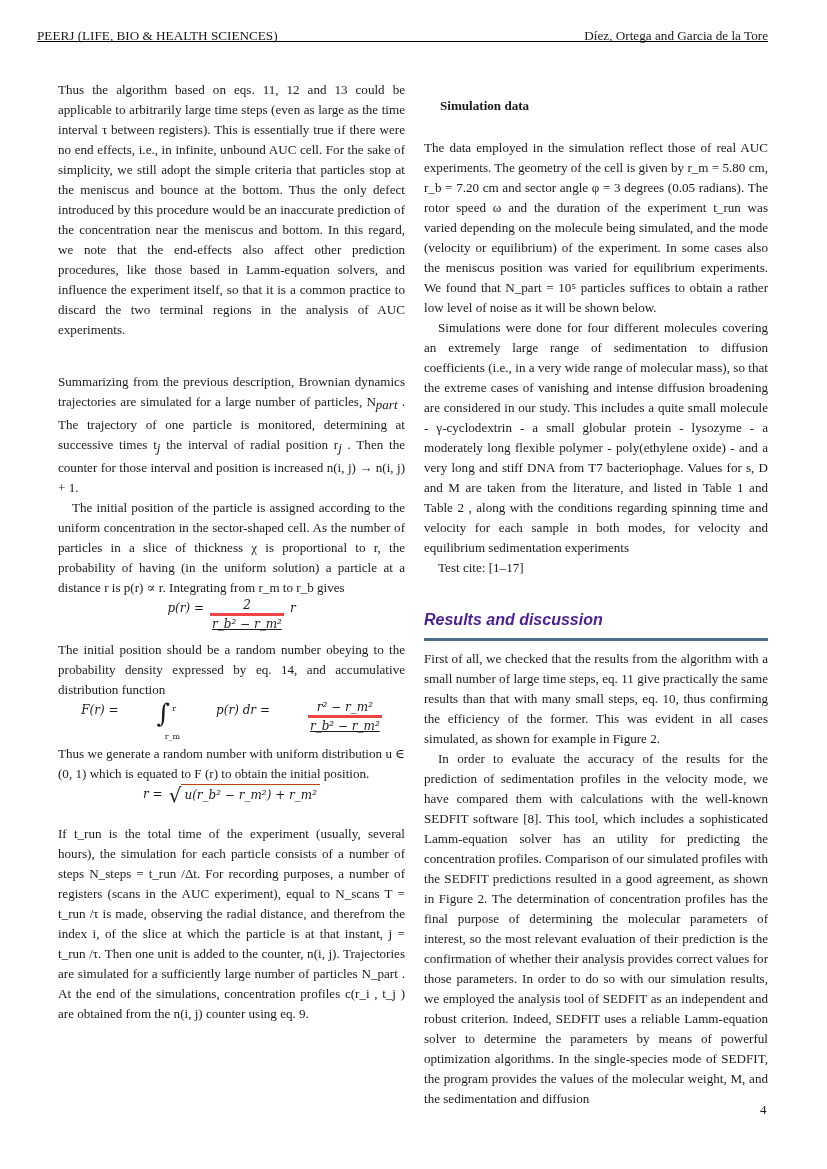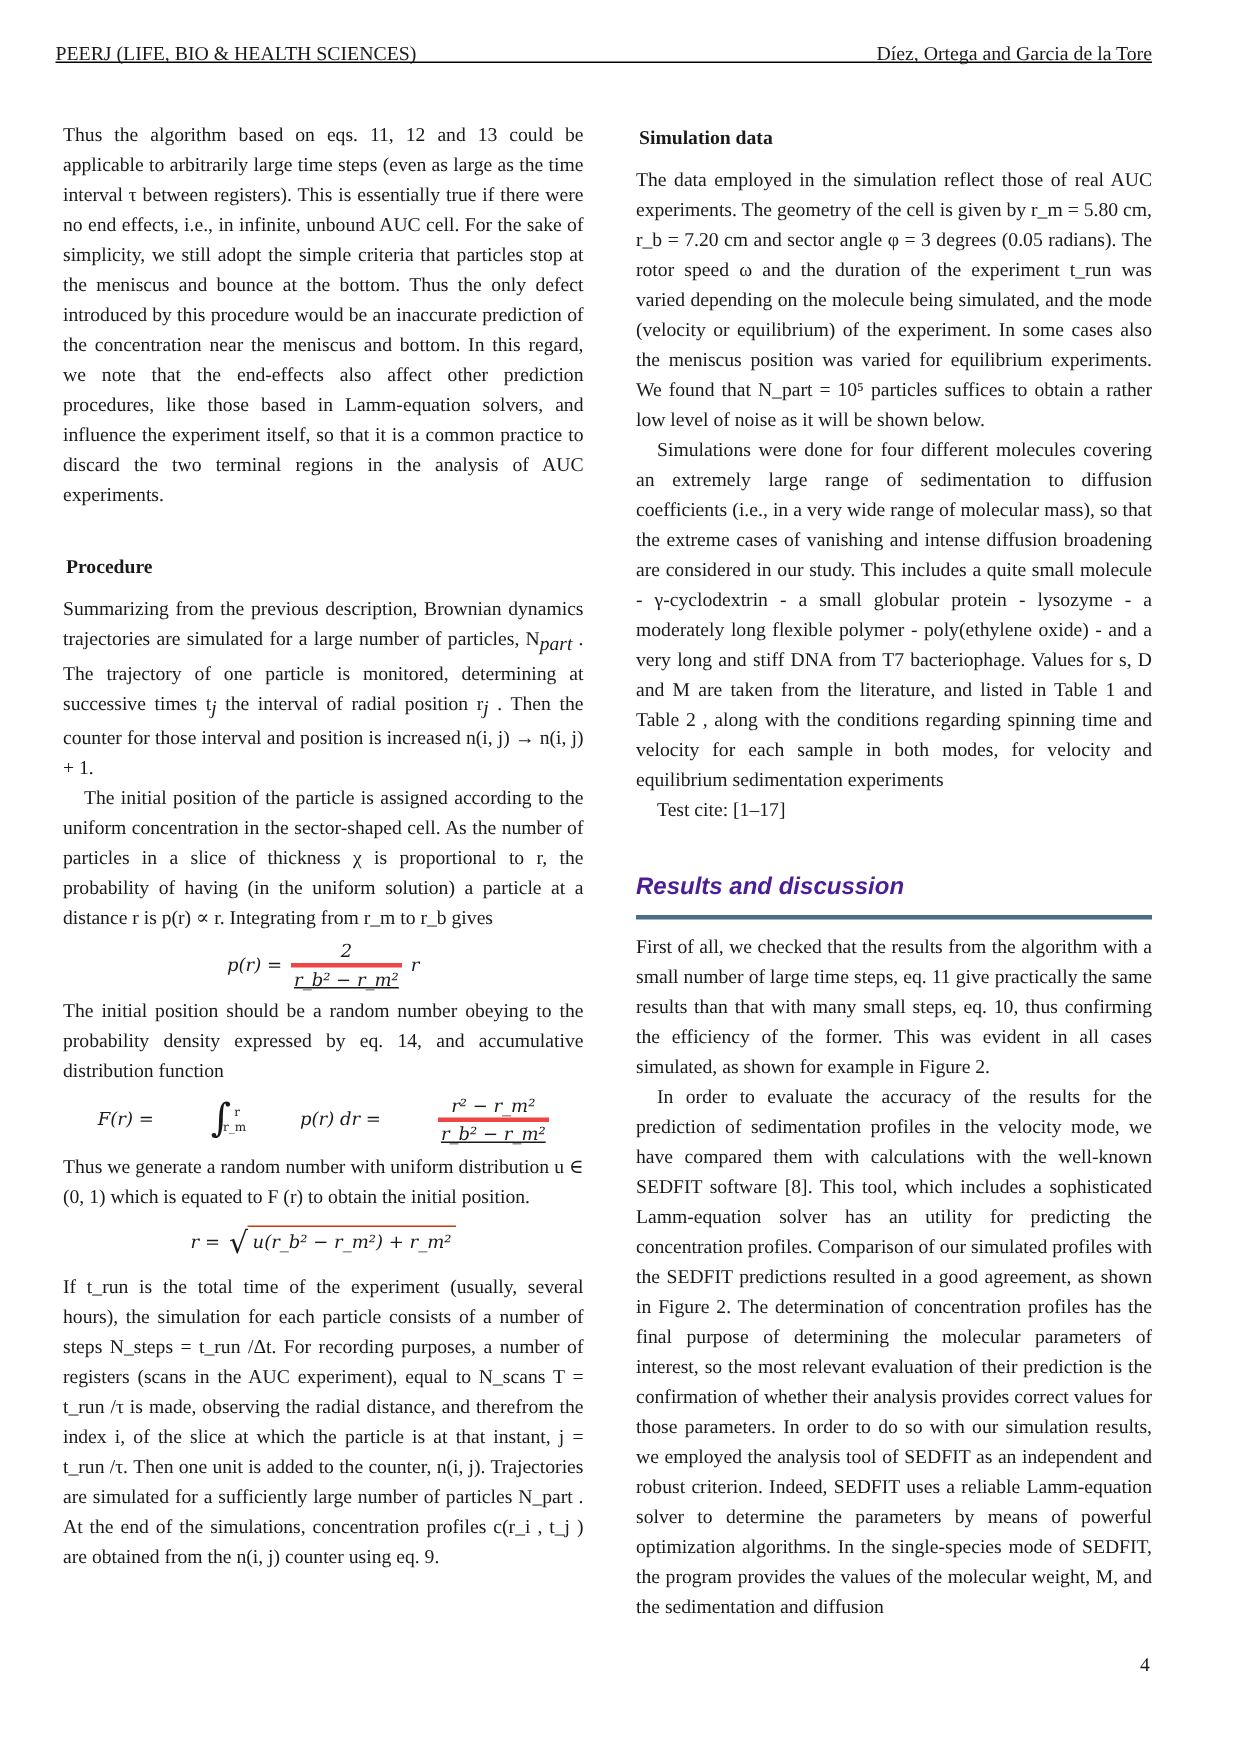--- a/index.html
+++ b/index.html
@@ -7,31 +7,31 @@
     width: 827px; height: 1169px; position: relative; overflow: hidden;
     font-family: "Liberation Serif", "DejaVu Serif", serif; color: #1a1a1a;
   }
   .header-rule { position: absolute; left: 37px; top: 41px; width: 731px; height: 1px; background: #000; }
   .running-head {
     position: absolute; left: 37px; top: 28px; width: 731px;
     display: flex; justify-content: space-between;
     font-size: 13.2px; line-height: 16px;
   }
   .col { position: absolute; top: 80px; font-size: 13.1px; line-height: 20px; text-align: justify; hyphens: manual; }
-  .col-left { left: 42px; width: 347px; }
+  .col-left { left: 58px; width: 347px; }
   .col-right { left: 424px; width: 344px; }
   .col p { margin: 0; }
   .col p.indent { text-indent: 14px; }
-  .subhead { font-weight: bold; font-size: 13.1px; line-height: 20px; margin: 2px; }
+  .subhead { font-weight: bold; font-size: 13.1px; line-height: 20px; margin: 16px; }
   .sp-sec { height: 26px; }
   .sp-sm { height: 6px; }
   .sub { font-size: 13px; vertical-align: -3px; font-style: italic; }
   .eq {
     text-align: center; font-style: italic; font-family: "DejaVu Serif", serif; font-size: 12px;
-    display: flex; align-items: center; justify-content: center; gap: 6px;
+    display: flex; justify-content: center; gap: 6px;
   }
   .frac { display: inline-flex; flex-direction: column; align-items: center; vertical-align: middle; }
   .frac .num { padding: 0 2px 1px; line-height: 14px; }
   .frac .den { border-top: 3px solid #ef4444; padding: 1px 2px 0; line-height: 14px; text-decoration: underline; }
   .eq-row1 { height: 42px; margin-left: 0px; }
   .eq-row2 { height: 44px; gap: 38px; }
   .eq-row3 { height: 40px; }
   .integral { font-size: 26px; font-style: normal; line-height: 26px; position: relative; }
   .integral .lim-up { position: absolute; font-size: 8px; top: -4px; right: -6px; }
   .integral .lim-lo { position: absolute; font-size: 8px; bottom: -6px; right: -10px; }
@@ -50,21 +50,20 @@
 
 <div class="header-rule"></div>
 <div class="running-head">
   <span>PEERJ (LIFE, BIO &amp; HEALTH SCIENCES)</span>
   <span>Díez, Ortega and Garcia de la Tore</span>
 </div>
 
 <div class="col col-left">
   <p>Thus the algorithm based on eqs. 11, 12 and 13 could be applicable to arbitrarily large time steps (even as large as the time interval τ between registers). This is essentially true if there were no end effects, i.e., in infinite, unbound AUC cell. For the sake of simplicity, we still adopt the simple criteria that particles stop at the meniscus and bounce at the bottom. Thus the only defect introduced by this procedure would be an inaccurate prediction of the concentration near the meniscus and bottom. In this regard, we note that the end-effects also affect other prediction procedures, like those based in Lamm-equation solvers, and influence the experiment itself, so that it is a common practice to discard the two terminal regions in the analysis of AUC experiments.</p>
   <div class="sp-sec"></div>
-  <h3 class="subhead">Procedure</h3>
   <div class="sp-sm"></div>
   <p><span>Summarizing from the previous description, Brownian dynamics trajectories are simulated for a large number of particles, N</span><span class="sub">part</span><span> . The trajectory of one particle is monitored, determining at successive times t</span><span class="sub">j</span><span> the interval of radial position r</span><span class="sub">j</span><span> . Then the counter for those interval and position is increased n(i, j) → n(i, j) + 1.</span></p>
   <p class="indent">The initial position of the particle is assigned according to the uniform concentration in the sector-shaped cell. As the number of particles in a slice of thickness χ is proportional to r, the probability of having (in the uniform solution) a particle at a distance r is p(r) ∝ r. Integrating from r_m to r_b gives</p>
 
   <div class="eq eq-row1">
     <span>p(r) =</span>
     <span class="frac">
         <span class="num">2</span>
         <span class="den">r_b² − r_m²</span>
       </span>

